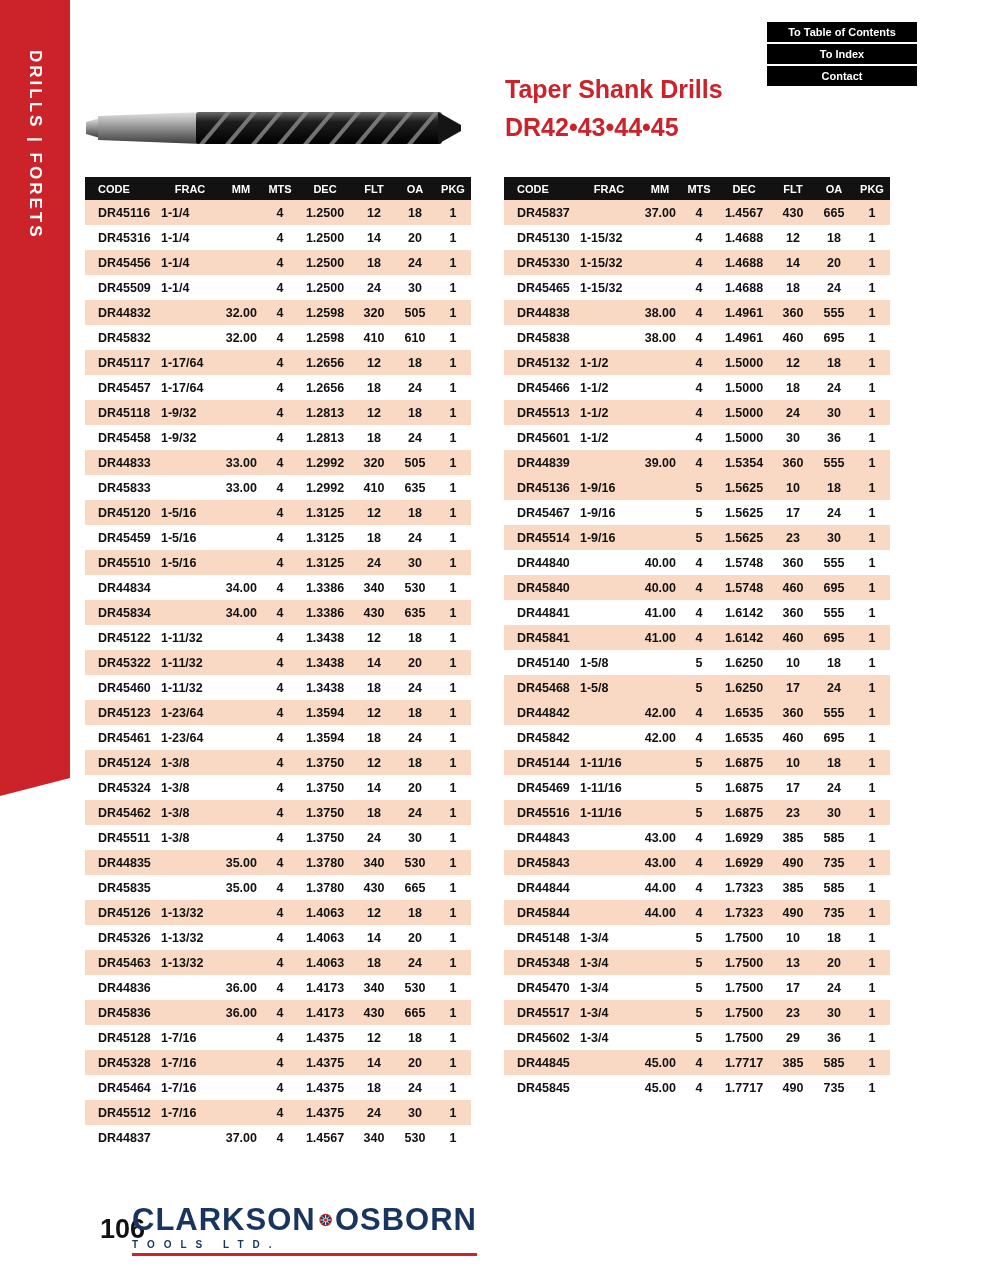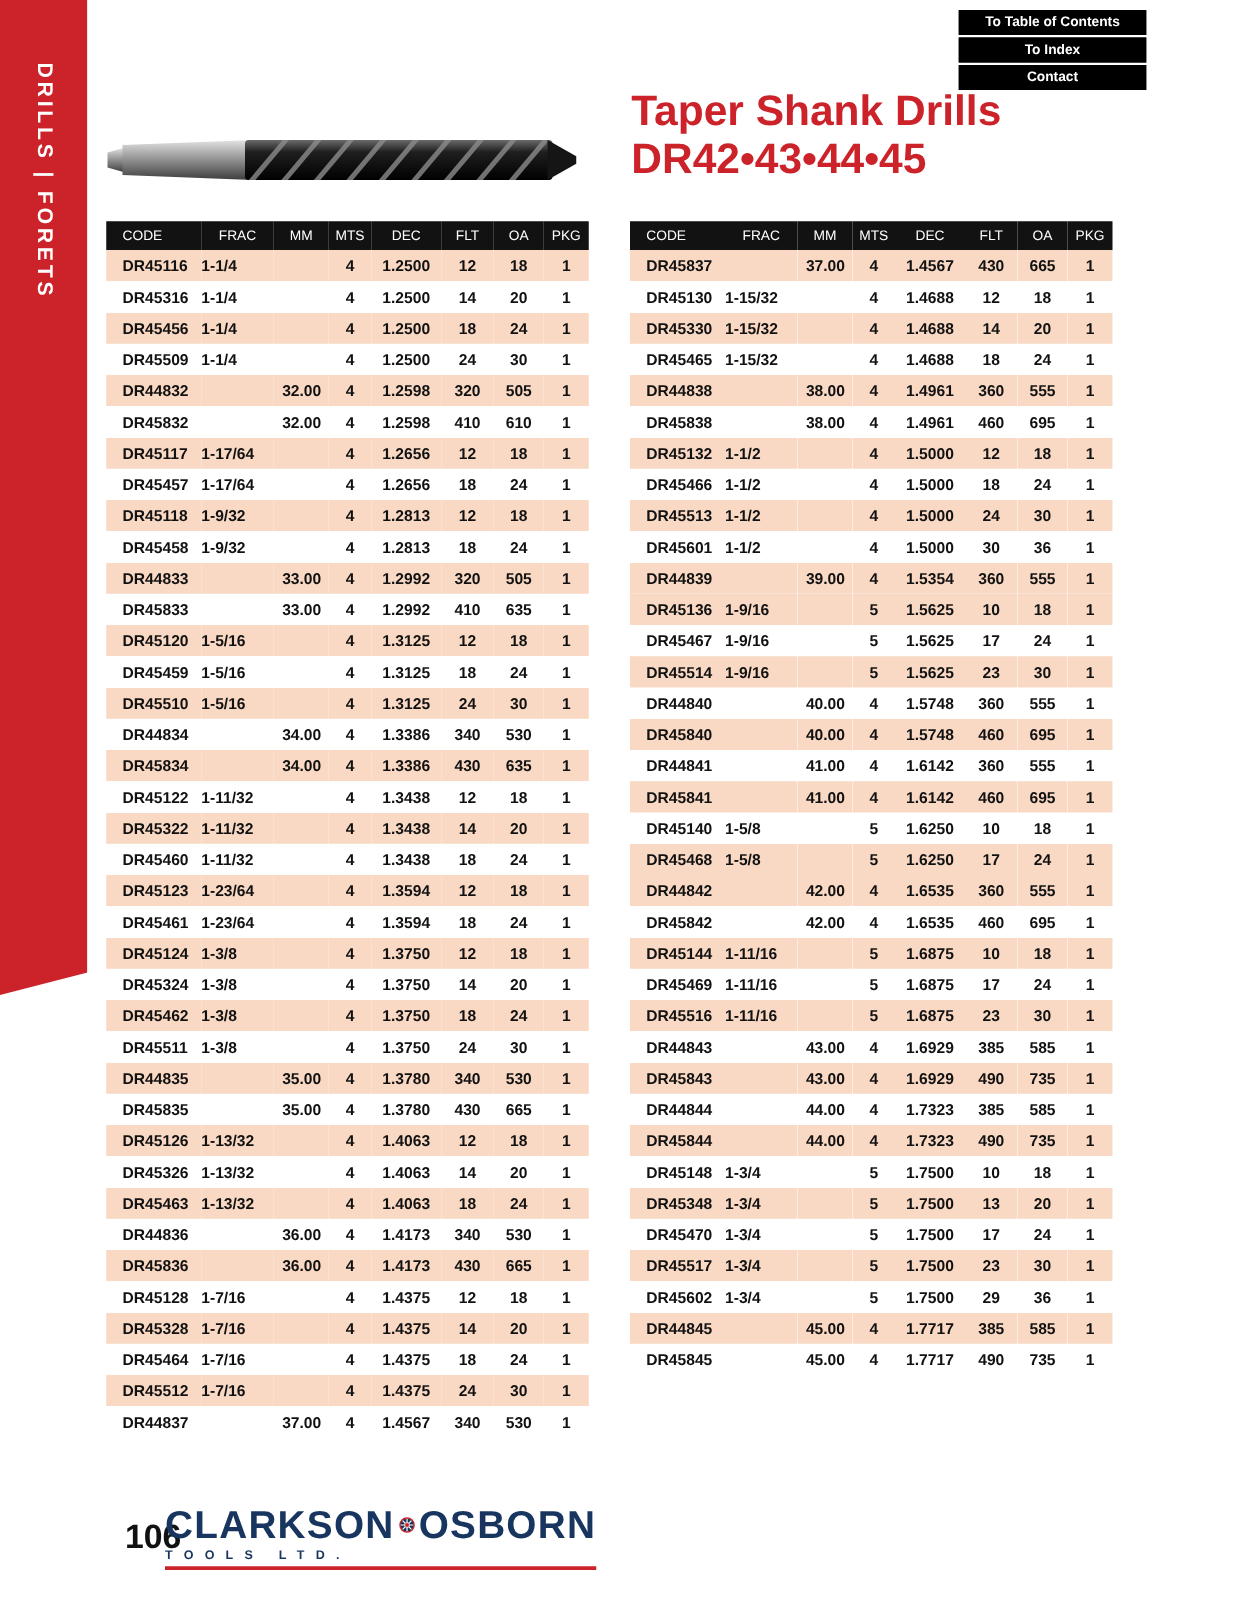--- a/index.html
+++ b/index.html
@@ -18,44 +18,44 @@
     position:absolute; left:0; top:0; width:70px; height:796px;
     background:var(--accent-red);
     clip-path:polygon(0 0,100% 0,100% calc(100% - 18px),0 100%);
   }
   .vtext {
     position:absolute; top:50px; left:50%; transform:translateX(-50%);
     writing-mode:vertical-rl;
     color:#fff; font-weight:bold; font-size:17px; letter-spacing:3px; white-space:nowrap;
   }
   
-  .topnav { position:absolute; top:8px; right:72px; width:150px; }
+  .topnav { position:absolute; top:22px; right:72px; width:150px; }
   .navbtn {
     display:block; width:100%; background:#000; color:#fff; cursor:pointer;
     font-size:11px; font-weight:bold; text-align:center;
     padding:3px 0; margin-bottom:2px; border:1px solid #000;
   }
   
   .drill { position:absolute; left:84px; top:98px; width:380px; height:62px; }
   
   .title {
     position:absolute; left:505px; top:70px;
-    color:var(--accent-red); font-weight:bold; font-size:34px; line-height:38px;
+    color:var(--accent-red); font-weight:bold; font-size:25px; line-height:38px;
     letter-spacing:0px;
   }
   
   table.t {
     position:absolute; top:177px; width:386px;
     border-collapse:collapse; table-layout:fixed;
   }
   table.t.left  { left:85px; }
   table.t.right { left:504px; }
   table.t thead th {
     background:var(--header-black); color:#fff;
-    font-size:11px; font-weight:normal; height:23px; text-align:center;
+    font-size:11px; font-weight:bold; height:23px; text-align:center;
   }
   table.t thead th.c0 { text-align:left; padding-left:13px; }
   table.t td {
     font-size:12.5px; font-weight:bold; color:#111; height:25px;
     white-space:nowrap; overflow:hidden;
   }
   table.t tr.pink td { background:var(--row-pink); }
   .c0 { width:76px; text-align:left; padding-left:13px; }
   .c1 { width:58px; text-align:left; }
   .c2 { width:44px; text-align:right; padding-right:6px; }

